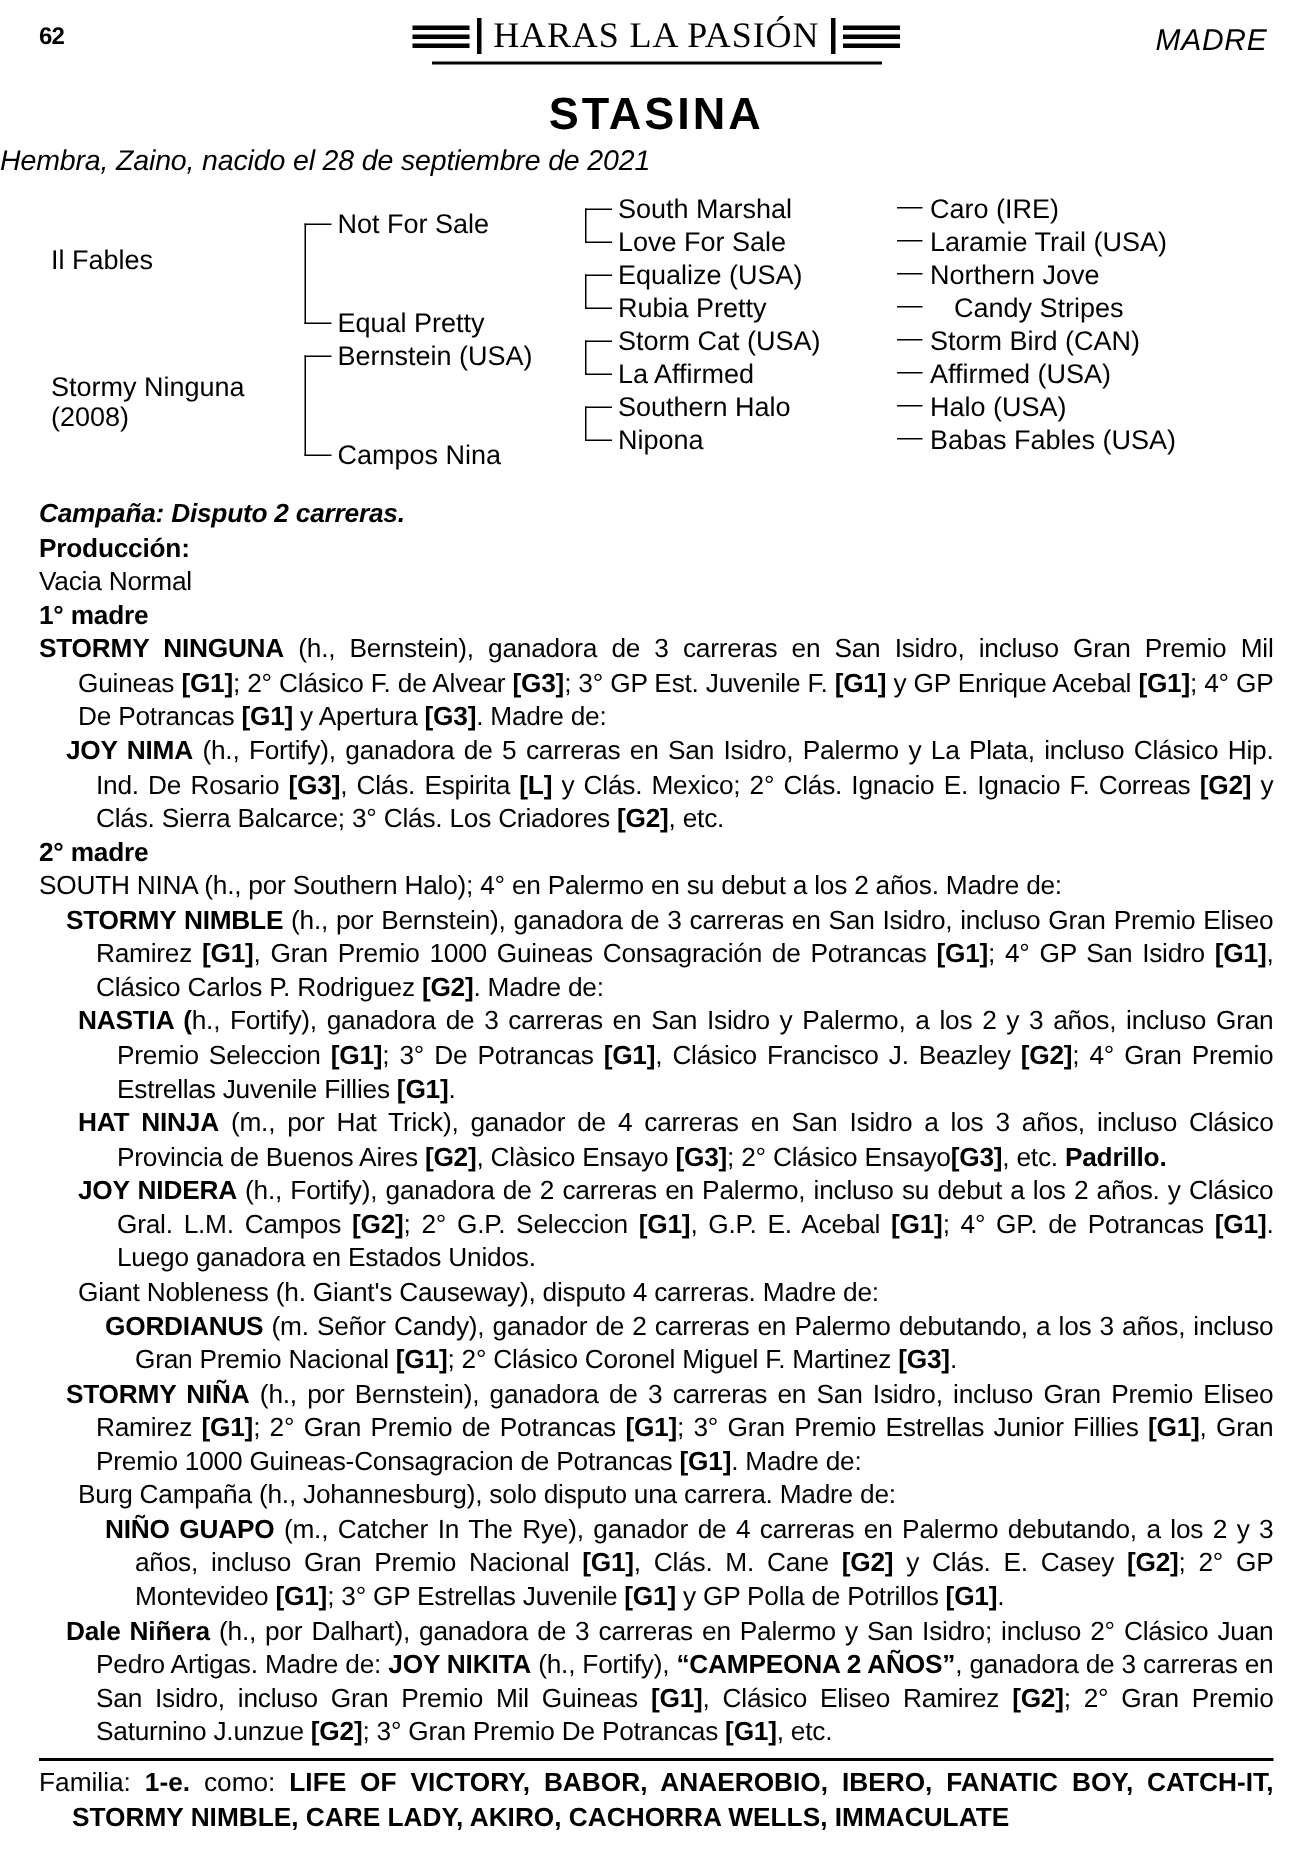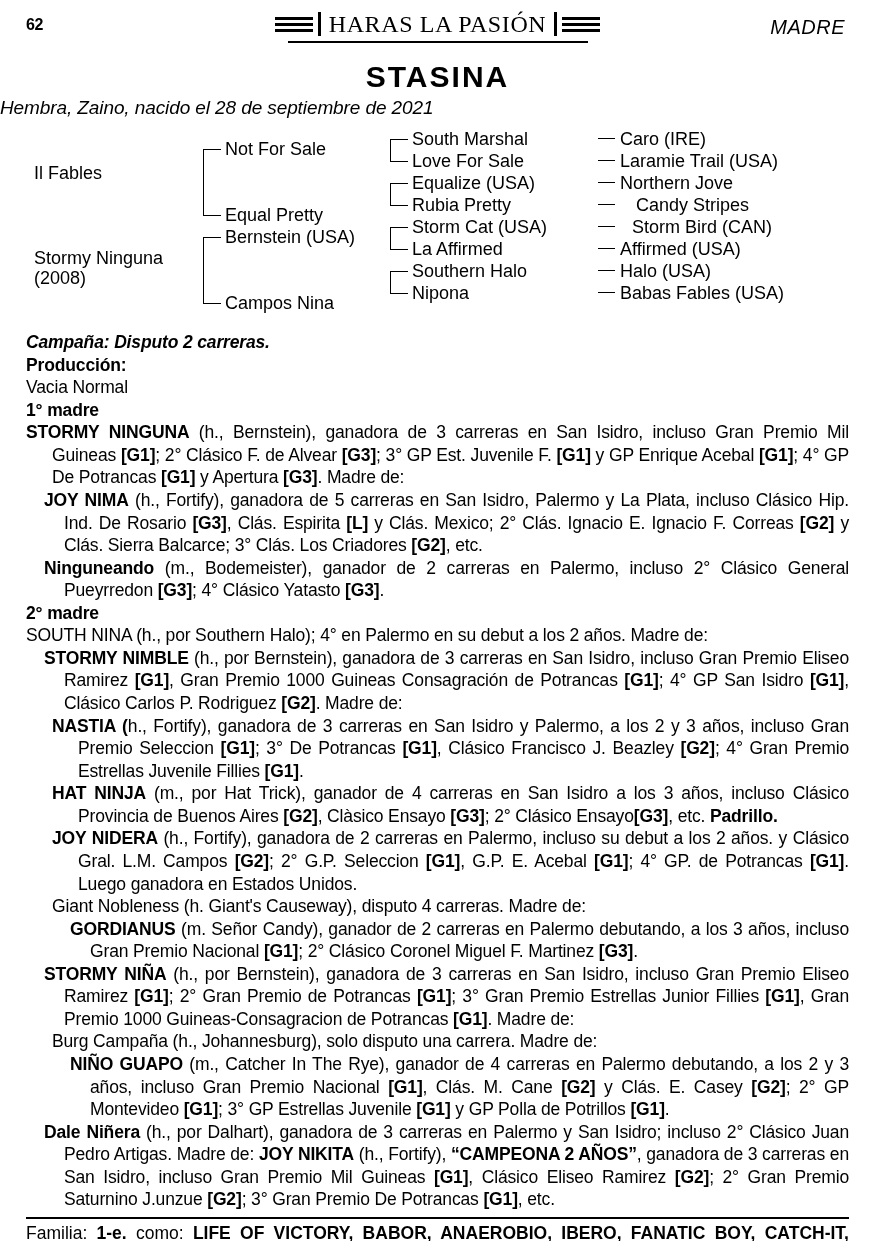--- a/index.html
+++ b/index.html
@@ -255,21 +255,21 @@
   <div class="dash" style="left:598px; top:93px;"></div>
   <div class="dash" style="left:598px; top:115px;"></div>
   <div class="dash" style="left:598px; top:137px;"></div>
   <div class="dash" style="left:598px; top:159px;"></div>
 
   <div class="ped-col ped-gen4">
     <div class="ped-item" style="left:22px; top:-4px;">Caro (IRE)</div>
     <div class="ped-item" style="left:22px; top:18px;">Laramie Trail (USA)</div>
     <div class="ped-item" style="left:22px; top:40px;">Northern Jove</div>
     <div class="ped-item" style="left:22px; top:62px;margin-left:16px;">Candy Stripes</div>
-    <div class="ped-item" style="left:22px; top:84px;margin-left:12px;">Storm Bird (CAN)</div>
+    <div class="ped-item" style="left:22px; top:84px;">Storm Bird (CAN)</div>
     <div class="ped-item" style="left:22px; top:106px;">Affirmed (USA)</div>
     <div class="ped-item" style="left:22px; top:128px;">Halo (USA)</div>
     <div class="ped-item" style="left:22px; top:150px;">Babas Fables (USA)</div>
   </div>
 </div>
 
 <div class="body-text">
 
   <p class="line no-just ind-0">
     <span class="bi">Campaña:</span><span class="bi">&nbsp;</span><span class="bi">Disputo 2 carreras.</span>
@@ -280,23 +280,20 @@
   <p class="line no-just ind-0 bold">1° madre</p>
 
   <p class="line ind-1">
     <span class="bold">STORMY NINGUNA</span><span> (h., Bernstein), ganadora de 3 carreras en San Isidro, incluso Gran Premio Mil Guineas </span><span class="bold">[G1]</span><span>; 2° Clásico F. de Alvear </span><span class="bold">[G3]</span><span>; 3° GP Est. Juvenile F. </span><span class="bold">[G1]</span><span> y GP Enrique Acebal </span><span class="bold">[G1]</span><span>; 4° GP De Potrancas </span><span class="bold">[G1]</span><span> y Apertura </span><span class="bold">[G3]</span><span>. Madre de:</span>
   </p>
 
   <p class="line ind-2">
     <span class="bold">JOY NIMA</span><span> (h., Fortify), ganadora de 5 carreras en San Isidro, Palermo y La Plata, incluso Clásico Hip. Ind. De Rosario </span><span class="bold">[G3]</span><span>, Clás. Espirita </span><span class="bold">[L]</span><span> y Clás. Mexico; 2° Clás. Ignacio E. Ignacio F. Correas </span><span class="bold">[G2]</span><span> y Clás. Sierra Balcarce; 3° Clás. Los Criadores </span><span class="bold">[G2]</span><span>, etc.</span>
   </p>
 
-  <p class="line ind-2">
-    <span class="bold">Ninguneando</span><span> (m., Bodemeister), ganador de 2 carreras en Palermo, incluso 2° Clásico General Pueyrredon </span><span class="bold">[G3]</span><span>; 4° Clásico Yatasto </span><span class="bold">[G3]</span><span>.</span>
-  </p>
 
   <p class="line no-just ind-0 bold">2° madre</p>
   <p class="line no-just ind-0">SOUTH NINA (h., por Southern Halo); 4° en Palermo en su debut a los 2 años. Madre de:</p>
 
   <p class="line ind-2">
     <span class="bold">STORMY NIMBLE</span><span> (h., por Bernstein), ganadora de 3 carreras en San Isidro, incluso Gran Premio Eliseo Ramirez </span><span class="bold">[G1]</span><span>, Gran Premio 1000 Guineas Consagración de Potrancas </span><span class="bold">[G1]</span><span>; 4° GP San Isidro </span><span class="bold">[G1]</span><span>, Clásico Carlos P. Rodriguez </span><span class="bold">[G2]</span><span>. Madre de:</span>
   </p>
 
   <p class="line ind-3">
     <span class="bold">NASTIA (</span><span>h., Fortify), ganadora de 3 carreras en San Isidro y Palermo, a los 2 y 3 años, incluso Gran Premio Seleccion </span><span class="bold">[G1]</span><span>; 3° De Potrancas </span><span class="bold">[G1]</span><span>, Clásico Francisco J. Beazley </span><span class="bold">[G2]</span><span>; 4° Gran Premio Estrellas Juvenile Fillies </span><span class="bold">[G1]</span><span>.</span>

